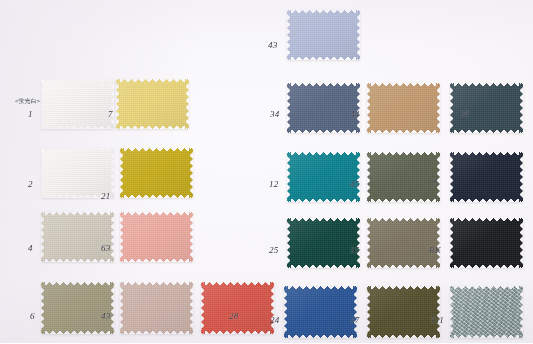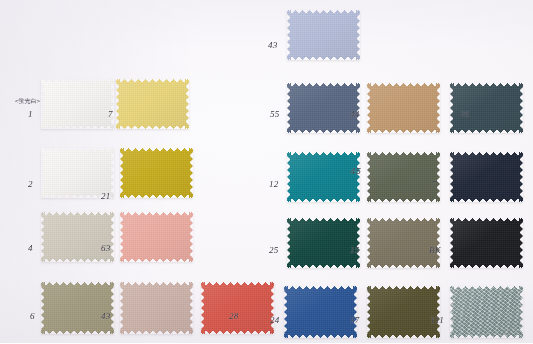--- a/index.html
+++ b/index.html
@@ -154,21 +154,21 @@
         <div class="chip">
           <div class="chip-inner" style="background: rgb(235, 215, 124);"></div>
         </div>
       </div>
       <span class="chip-label" style="left: 108px; top: 110px;">7</span>
       <div class="swatch-cell" style="left: 287px; top: 83px; width: 73px; height: 50px;">
         <div class="chip">
           <div class="chip-inner" style="background: rgb(89, 104, 132);"></div>
         </div>
       </div>
-      <span class="chip-label" style="left: 270px; top: 110px;">55</span>
+      <span class="chip-label" style="left: 270px; top: 110px;">34</span>
       <div class="swatch-cell" style="left: 367px; top: 83px; width: 73px; height: 50px;">
         <div class="chip">
           <div class="chip-inner" style="background: rgb(196, 156, 113);"></div>
         </div>
       </div>
       <span class="chip-label" style="left: 350px; top: 110px;">44</span>
       <div class="swatch-cell" style="left: 450px; top: 83px; width: 73px; height: 50px;">
         <div class="chip">
           <div class="chip-inner" style="background: rgb(56, 76, 85);"></div>
         </div>
@@ -190,21 +190,21 @@
         <div class="chip">
           <div class="chip-inner" style="background: rgb(13, 131, 145);"></div>
         </div>
       </div>
       <span class="chip-label" style="left: 269px; top: 180px;">12</span>
       <div class="swatch-cell" style="left: 367px; top: 152px; width: 73px; height: 50px;">
         <div class="chip">
           <div class="chip-inner" style="background: rgb(94, 101, 82);"></div>
         </div>
       </div>
-      <span class="chip-label" style="left: 350px; top: 168px; font-family: Liberation Mono, monospace;">45</span>
+      <span class="chip-label" style="left: 350px; top: 180px;">45</span>
       <div class="swatch-cell" style="left: 450px; top: 152px; width: 73px; height: 50px;">
         <div class="chip">
           <div class="chip-inner" style="background: rgb(31, 38, 55);"></div>
         </div>
       </div>
       <span class="chip-label" style="left: 432px; top: 180px;">7</span>
       <div class="swatch-cell" style="left: 41px; top: 212px; width: 73px; height: 50px;">
         <div class="chip">
           <div class="chip-inner" style="background: rgb(211, 205, 192);"></div>
         </div>

